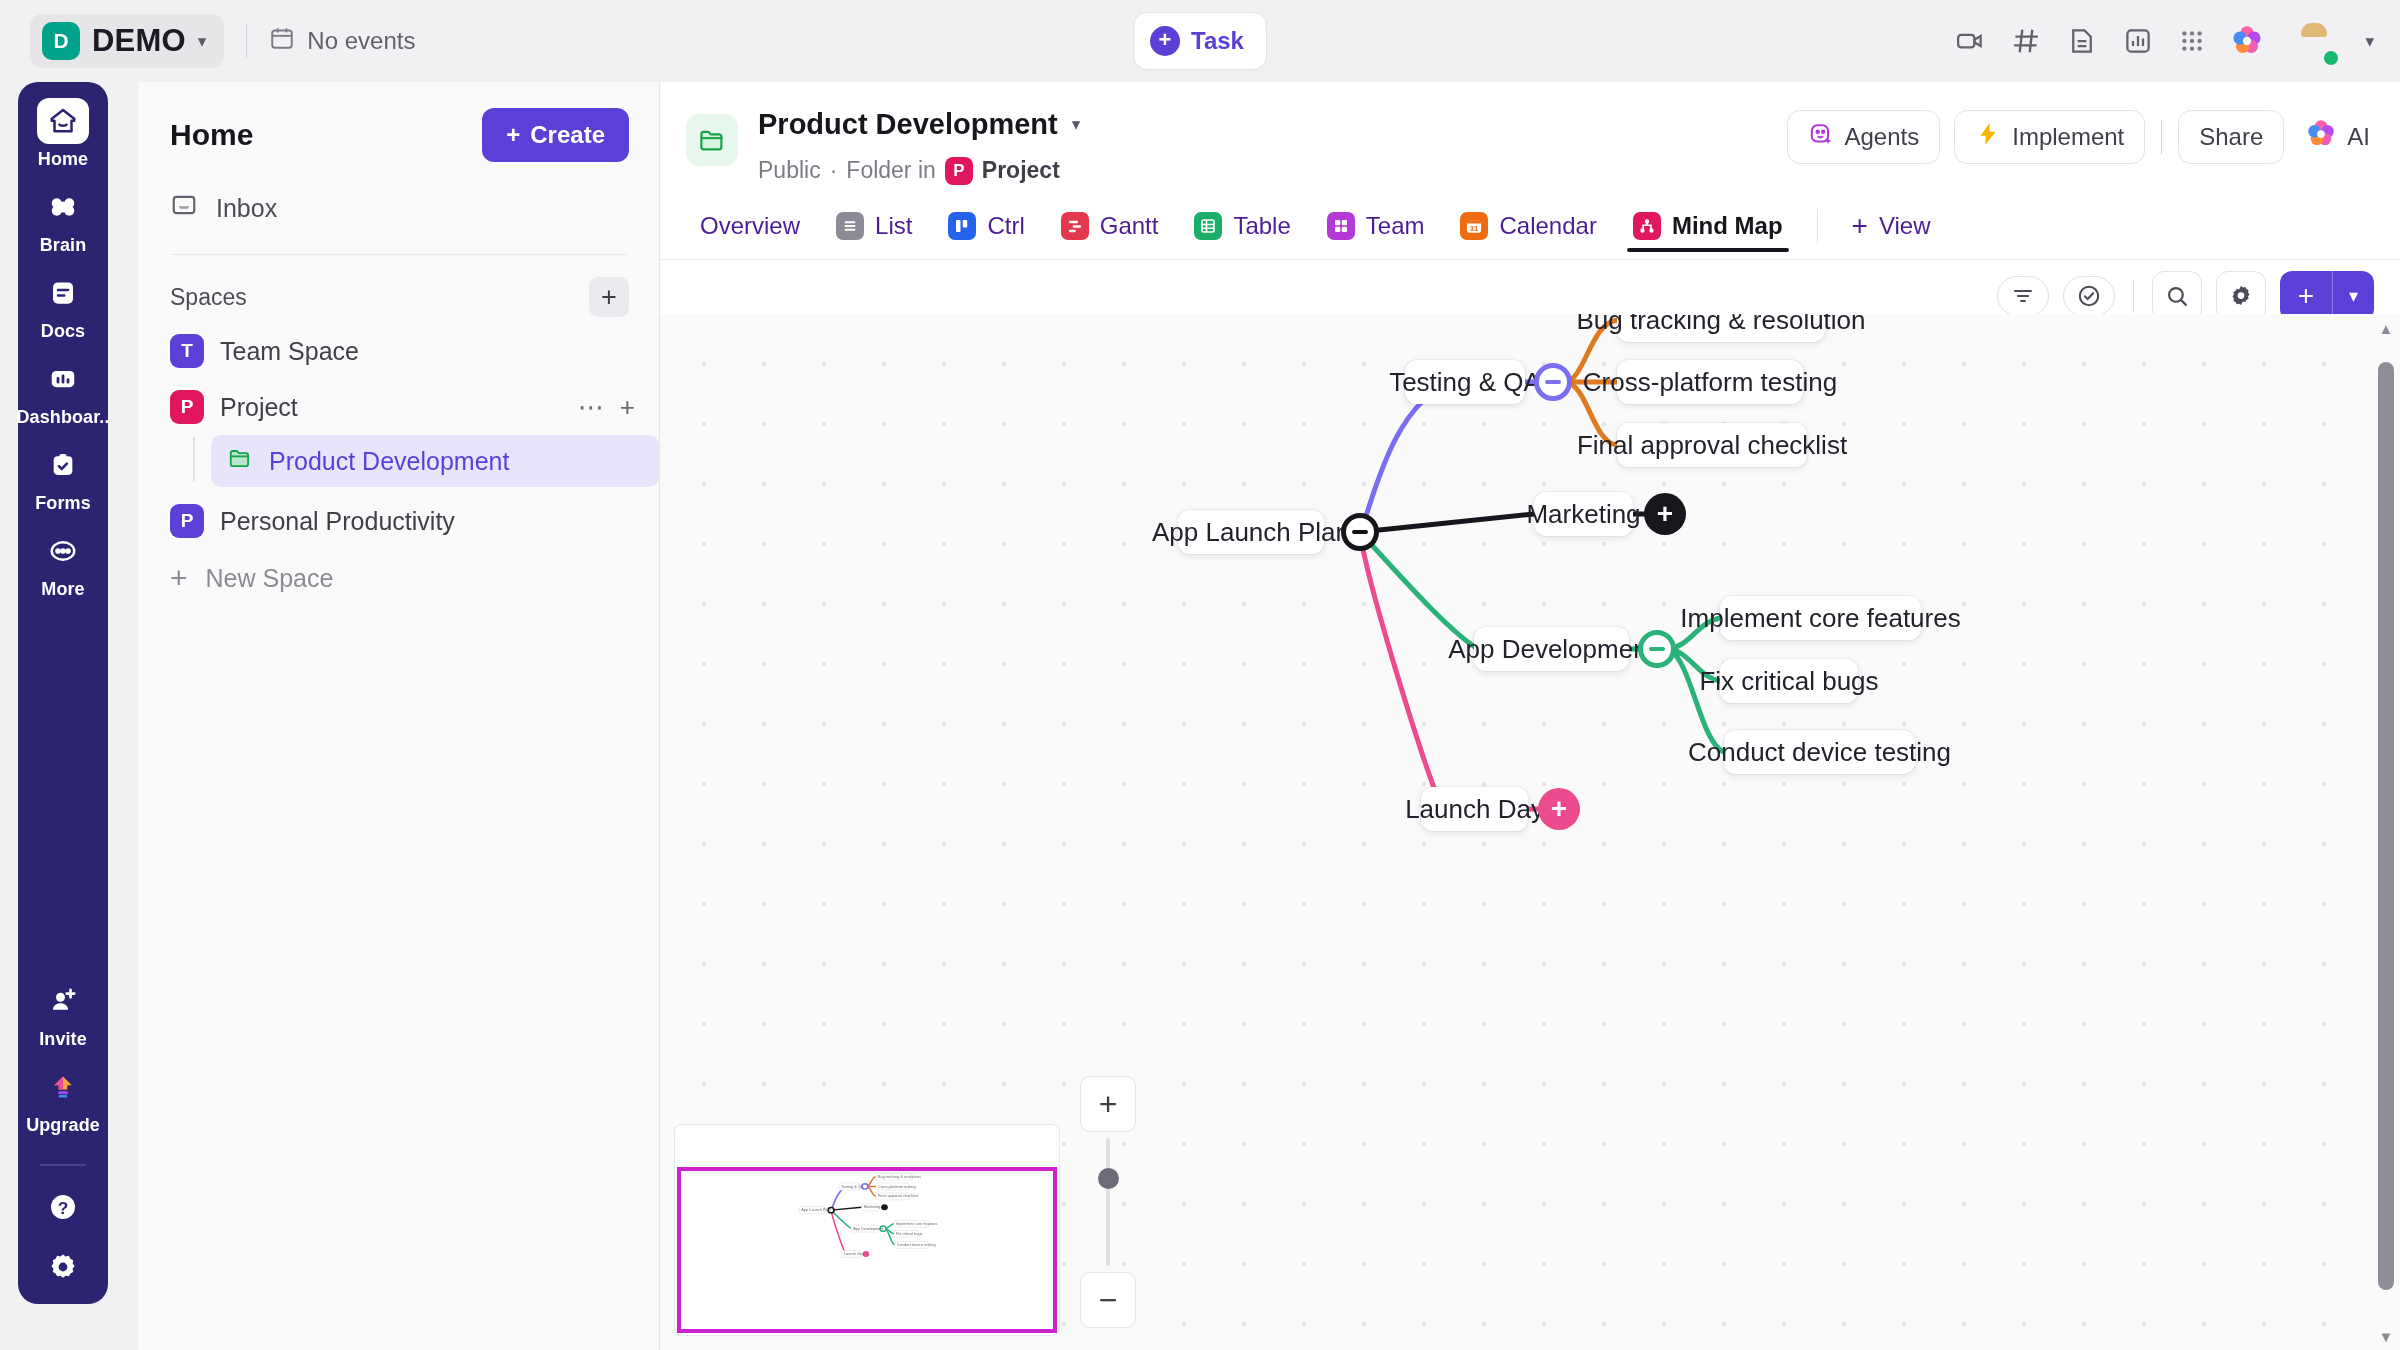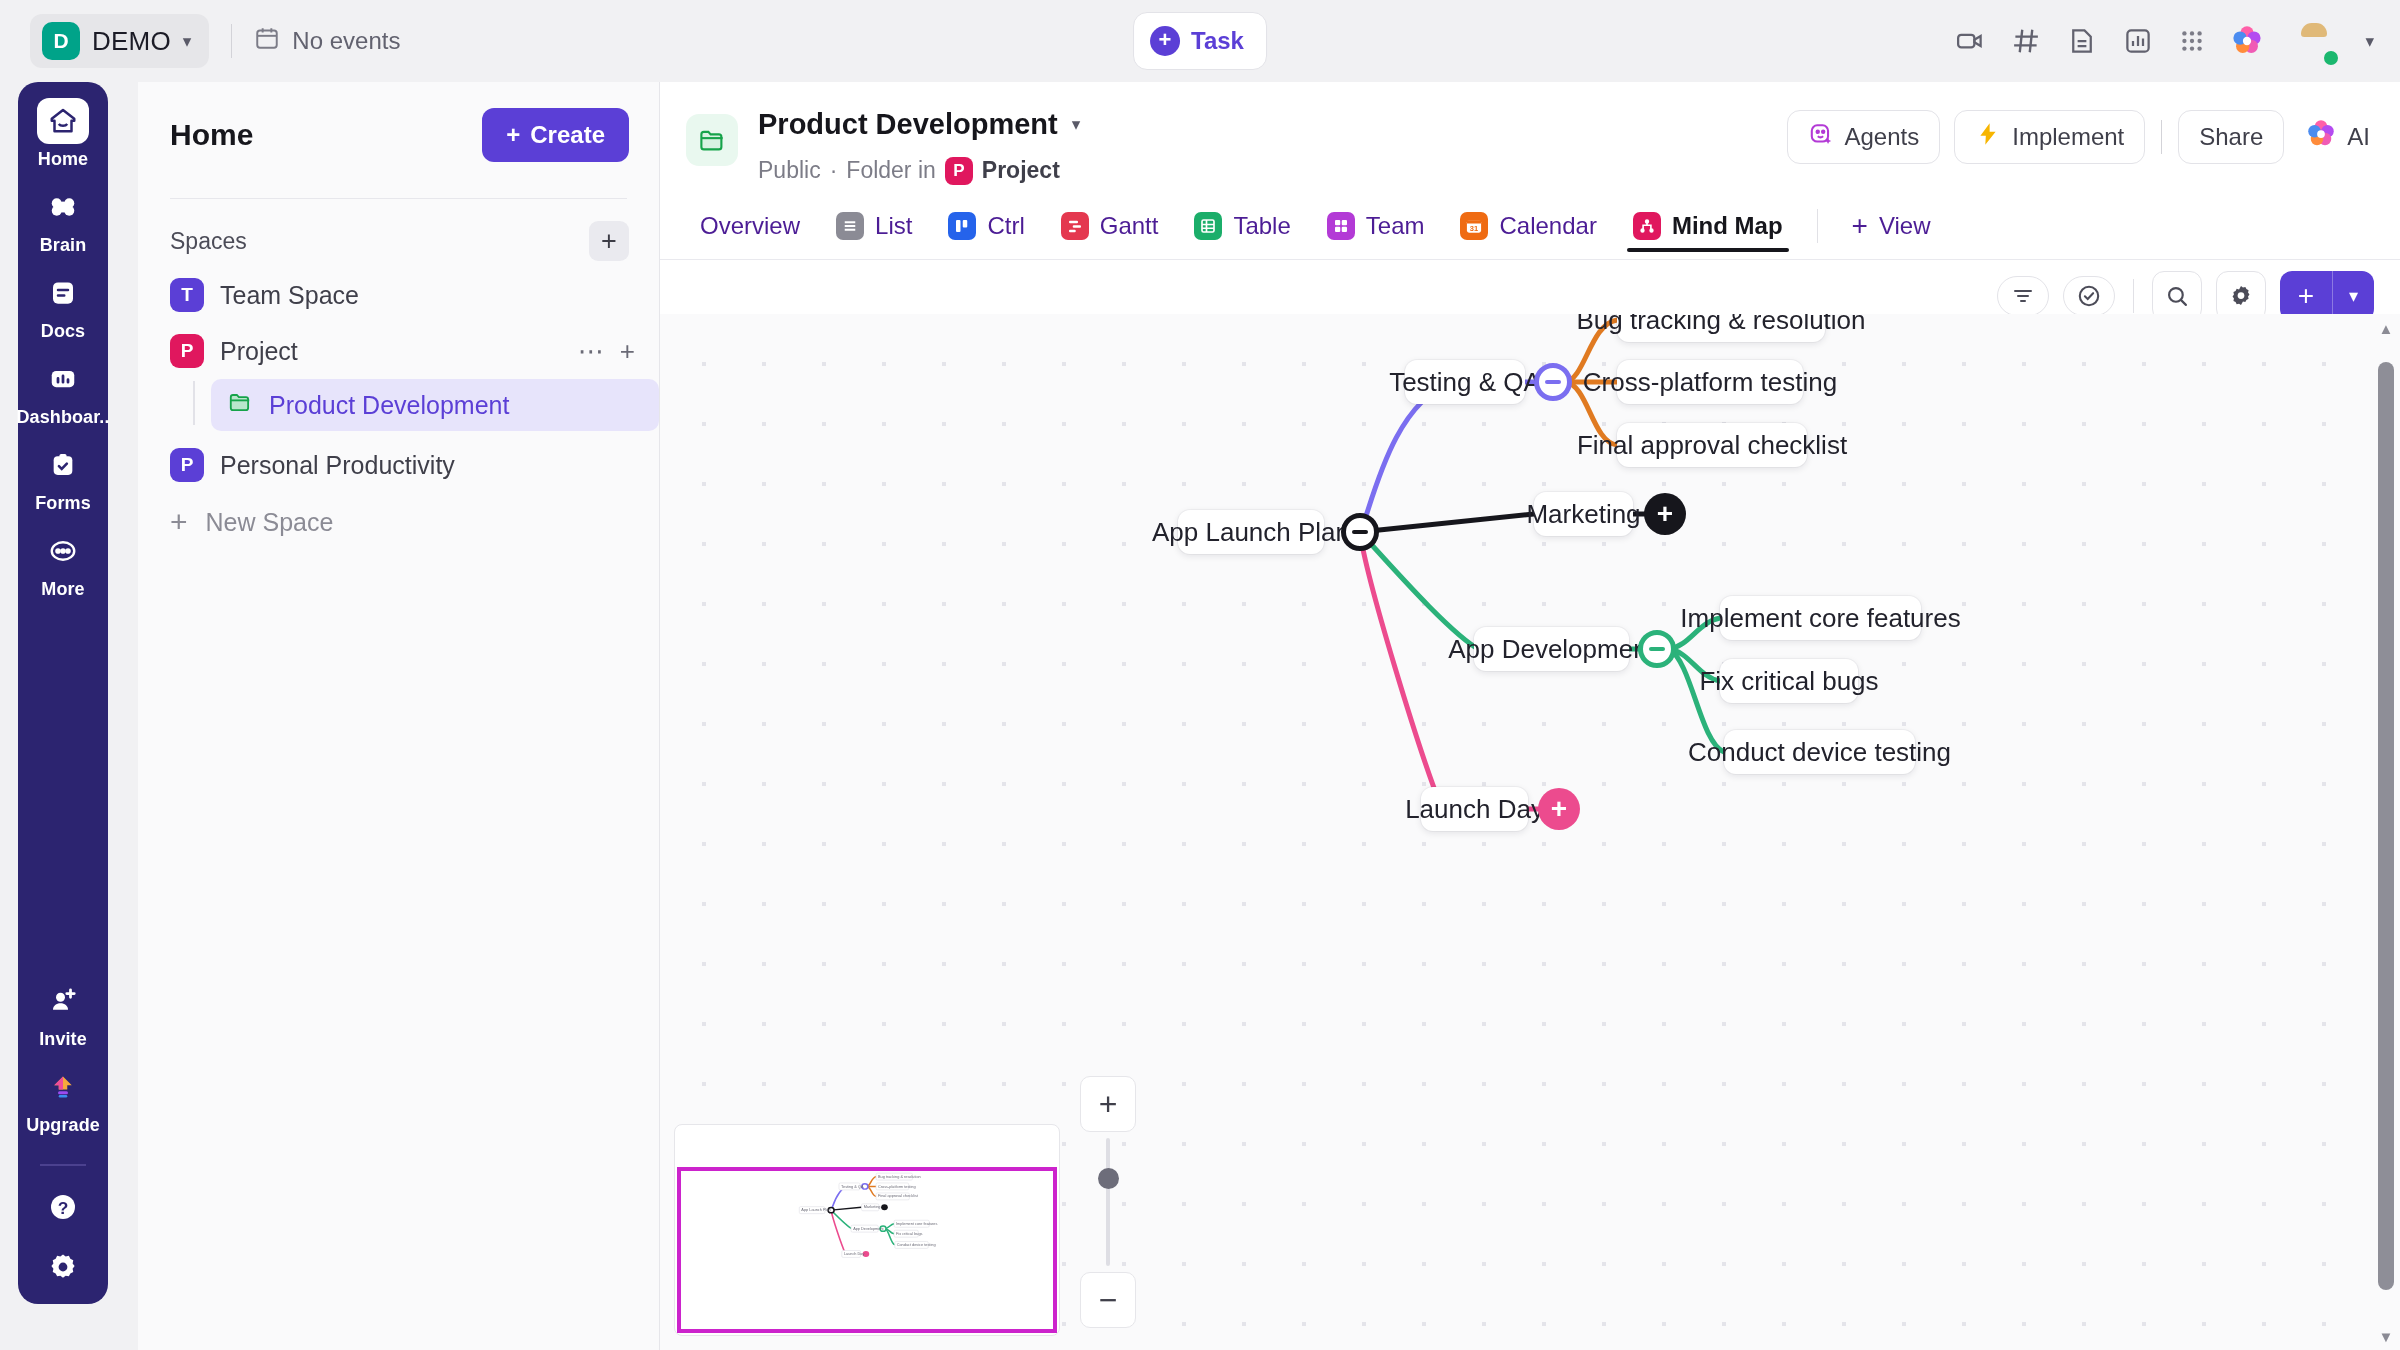--- a/index.html
+++ b/index.html
@@ -20,21 +20,21 @@
   .ws-chip {
     display: flex; align-items: center; gap: 12px;
     margin-left: 30px; padding: 8px 18px 8px 12px;
     background: #e6e6e9; border-radius: 12px; cursor: pointer;
   }
   .ws-avatar {
     width: 38px; height: 38px; border-radius: 10px; background: #00A389;
     color: #fff; font-size: 21px; font-weight: 700;
     display: flex; align-items: center; justify-content: center;
   }
-  .ws-name { font-size: 26px; font-weight: 400; color: #1b1b26; letter-spacing: .2px; }
+  .ws-name { font-size: 31px; font-weight: 700; color: #1b1b26; letter-spacing: .2px; }
   .chev { color: #5a5a68; font-size: 17px; line-height: 1; }
   .divider-v { width: 1px; height: 34px; background: #d3d3d8; margin: 0 22px; }
   .events { display: flex; align-items: center; gap: 12px; color: #62626f; font-size: 24px; cursor: pointer; }
 
   .searchwrap {
     position: absolute; left: 50%; transform: translateX(-50%);
     display: flex; align-items: center; gap: 14px;
   }
   .searchbox {
     width: 460px; height: 58px; background: #fff; border: 1px solid #e3e3e8;
@@ -426,20 +426,29 @@
 
   <div class="sidebar">
     <div class="sb-head">
       <div class="sb-title">Home</div>
       <div class="create-btn">
         <span>+</span>
         <span>Create</span>
       </div>
     </div>
 
+    <div class="sb-row">
+      <span>
+        <svg width="28" height="28" viewBox="0 0 24 24" fill="none" stroke="#62626f" stroke-width="1.8">
+          <rect x="3.2" y="5" width="17.6" height="14" rx="2.6"></rect>
+            <path d="M3.2 13h4.3l1.4 2.3h6.2l1.4-2.3h4.3" fill="#9a9aa4" stroke="none"></path>
+        </svg>
+      </span>
+      <span>Inbox</span>
+    </div>
 
     <div class="sb-hr"></div>
 
 
     <div class="sb-section">
       <div class="sb-section-lbl">Spaces</div>
       <div class="plus-sq">+</div>
     </div>
 
 

